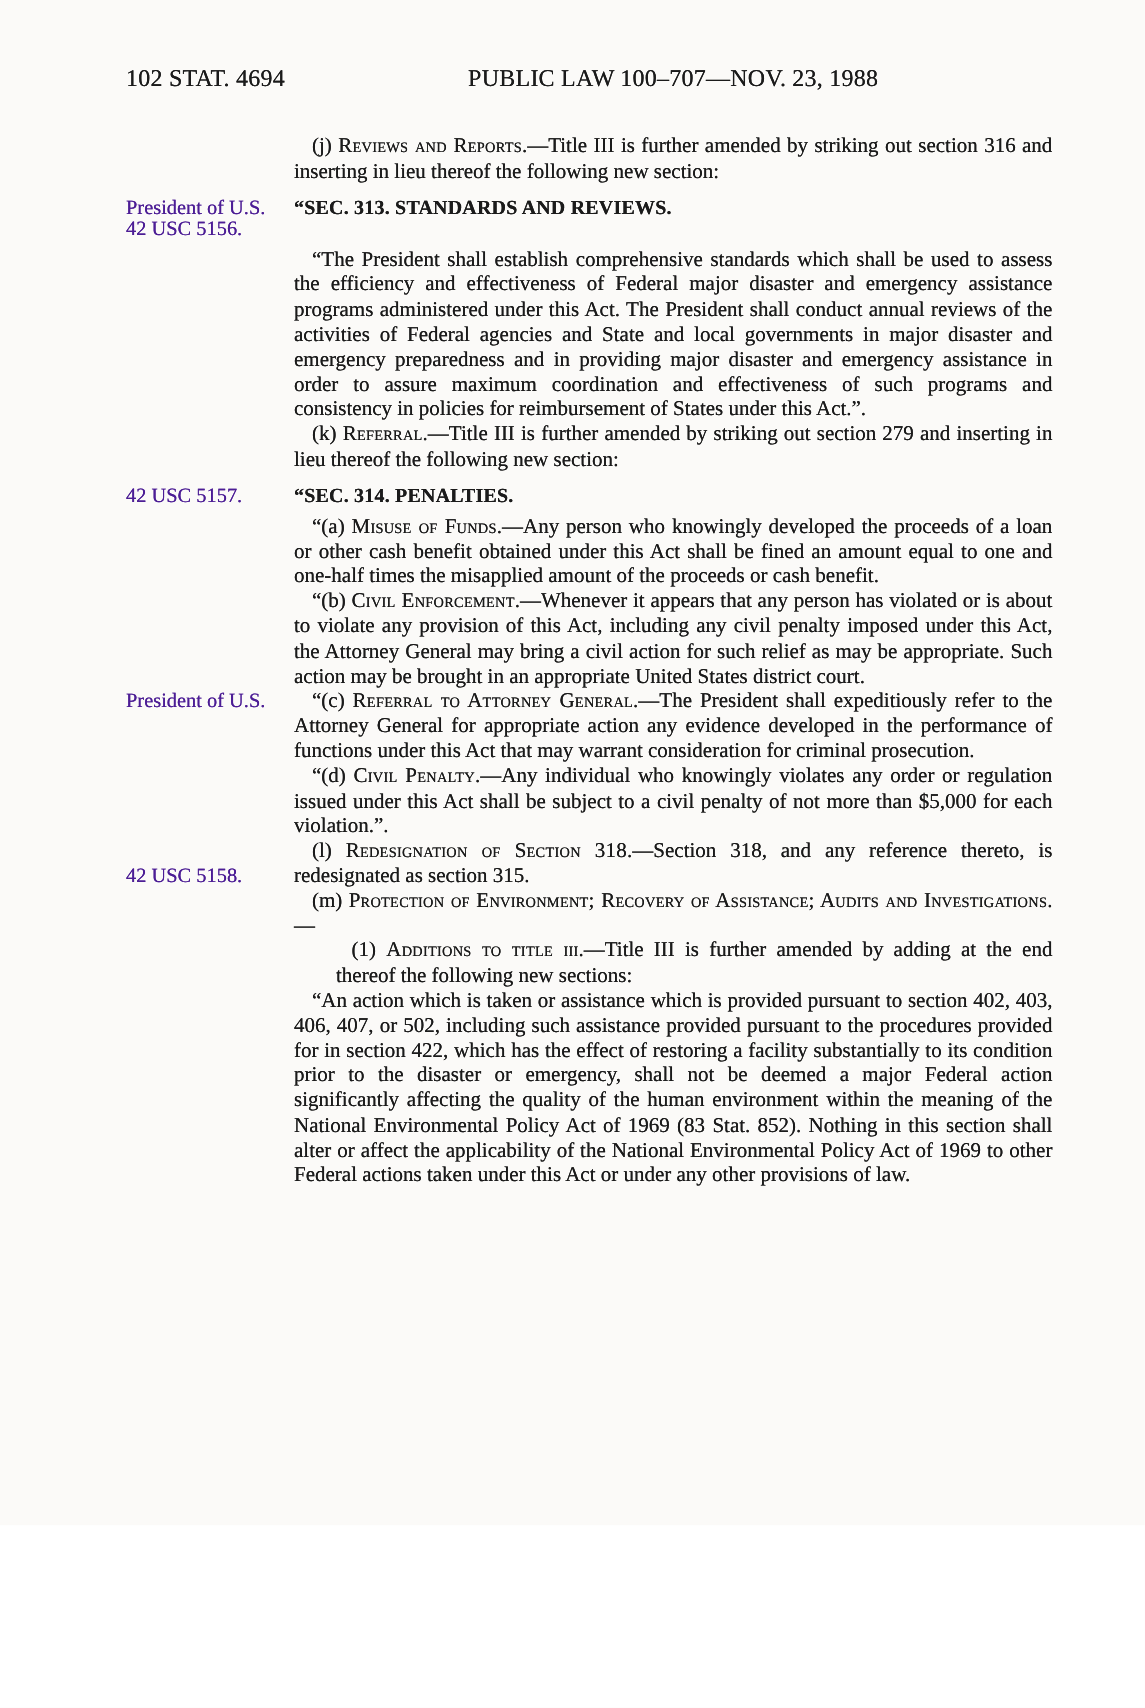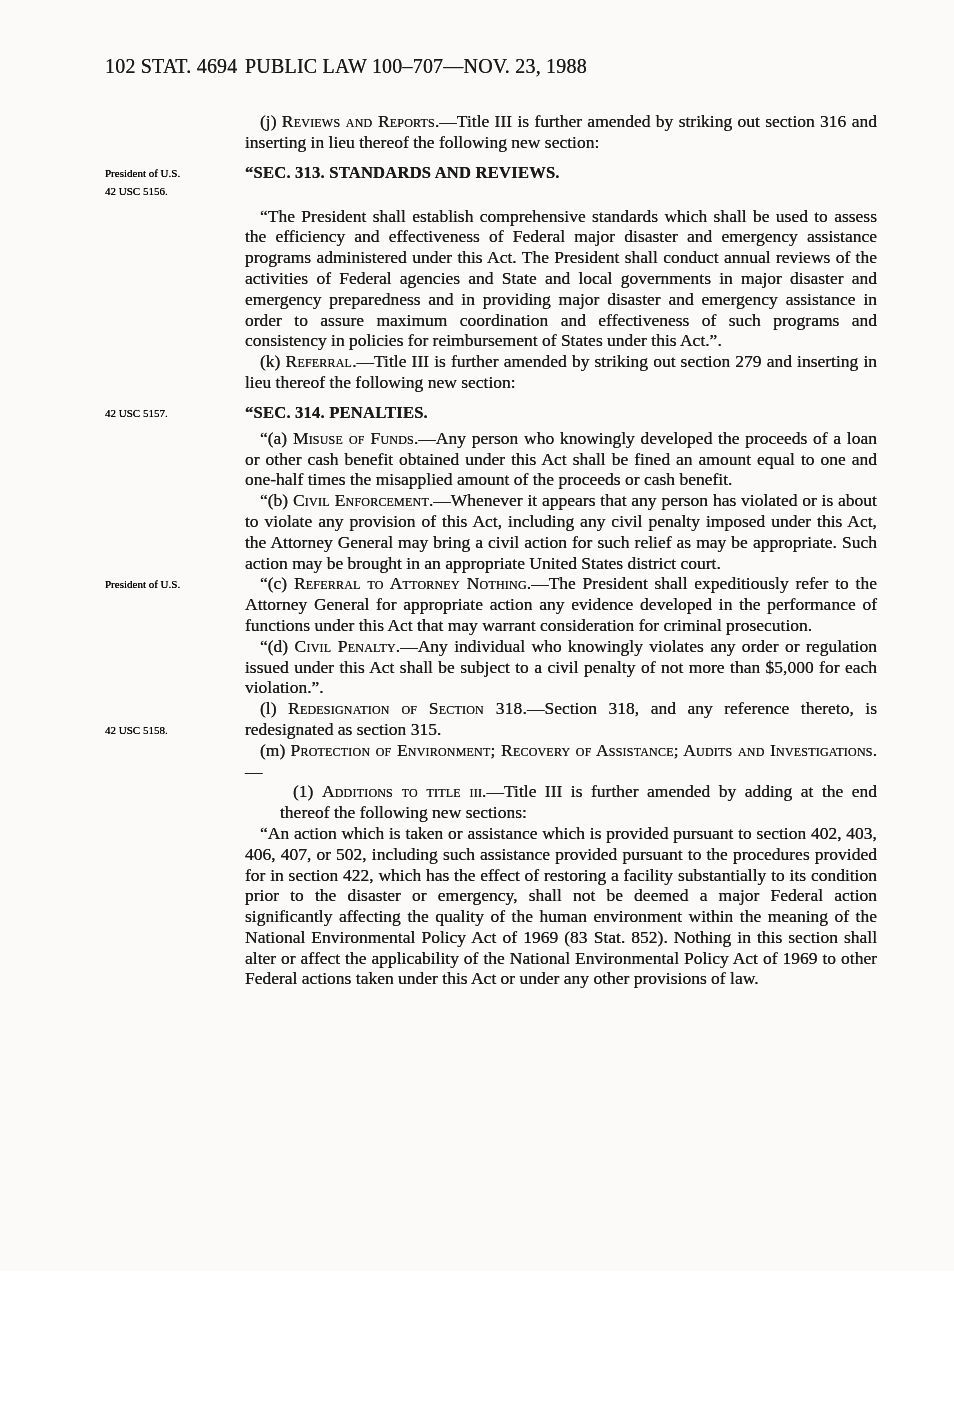--- a/index.html
+++ b/index.html
@@ -20,29 +20,29 @@
   .scan-text { text-shadow: 0 0 0.45px currentColor; }
 
   
   .page-header {
     position: relative;
     height: 26px;
     font-size: 20px;
     letter-spacing: 0.2px;
   }
   .stat-number { position: absolute; left: 0; top: 0; white-space: nowrap; }
-  .law-title   { position: absolute; left: 140px; width: 632px; top: 0; text-align: left; white-space: nowrap; }
+  .law-title   { position: absolute; left: 140px; width: 632px; top: 0; text-align: center; white-space: nowrap; }
 
   
   .row { display: grid; grid-template-columns: 140px 632px; }
   .note {
-    font-size: 11px;
+    font-size: 17px;
     line-height: 18.5px;
     padding-top: 2px;
-    color: #000000;
+    color: #4c1d95;
   }
   .note.offset-one-line { padding-top: 23px; }
 
   .body-cell { font-size: 17.5px; line-height: 20.8px; }
 
   p { margin: 0; }
   .par { text-align: justify; text-indent: 15px; }
   .par-nested { text-align: justify; padding-left: 35px; text-indent: 13px; }
   .sec-heading {
     font-weight: 700;
@@ -118,21 +118,21 @@
     <div class="body-cell">
       <p class="par"><span>“(b) </span><span class="sc">Civil Enforcement</span><span>.—Whenever it appears that any person has violated or is about to violate any provision of this Act, including any civil penalty imposed under this Act, the Attorney General may bring a civil action for such relief as may be appropriate. Such action may be brought in an appropriate United States district court.</span></p>
     </div>
   </div>
 
   <div class="row">
     <div class="note">
       <div>President of U.S.</div>
     </div>
     <div class="body-cell">
-      <p class="par"><span>“(c) </span><span class="sc">Referral to Attorney Nothing</span><span>.—The President shall expeditiously refer to the Attorney General for appropriate action any evidence developed in the performance of functions under this Act that may warrant consideration for criminal prosecution.</span></p>
+      <p class="par"><span>“(c) </span><span class="sc">Referral to Attorney General</span><span>.—The President shall expeditiously refer to the Attorney General for appropriate action any evidence developed in the performance of functions under this Act that may warrant consideration for criminal prosecution.</span></p>
     </div>
   </div>
 
   <div class="row">
     <div class="note"></div>
     <div class="body-cell">
       <p class="par"><span>“(d) </span><span class="sc">Civil Penalty</span><span>.—Any individual who knowingly violates any order or regulation issued under this Act shall be subject to a civil penalty of not more than $5,000 for each violation.”.</span></p>
     </div>
   </div>
 

